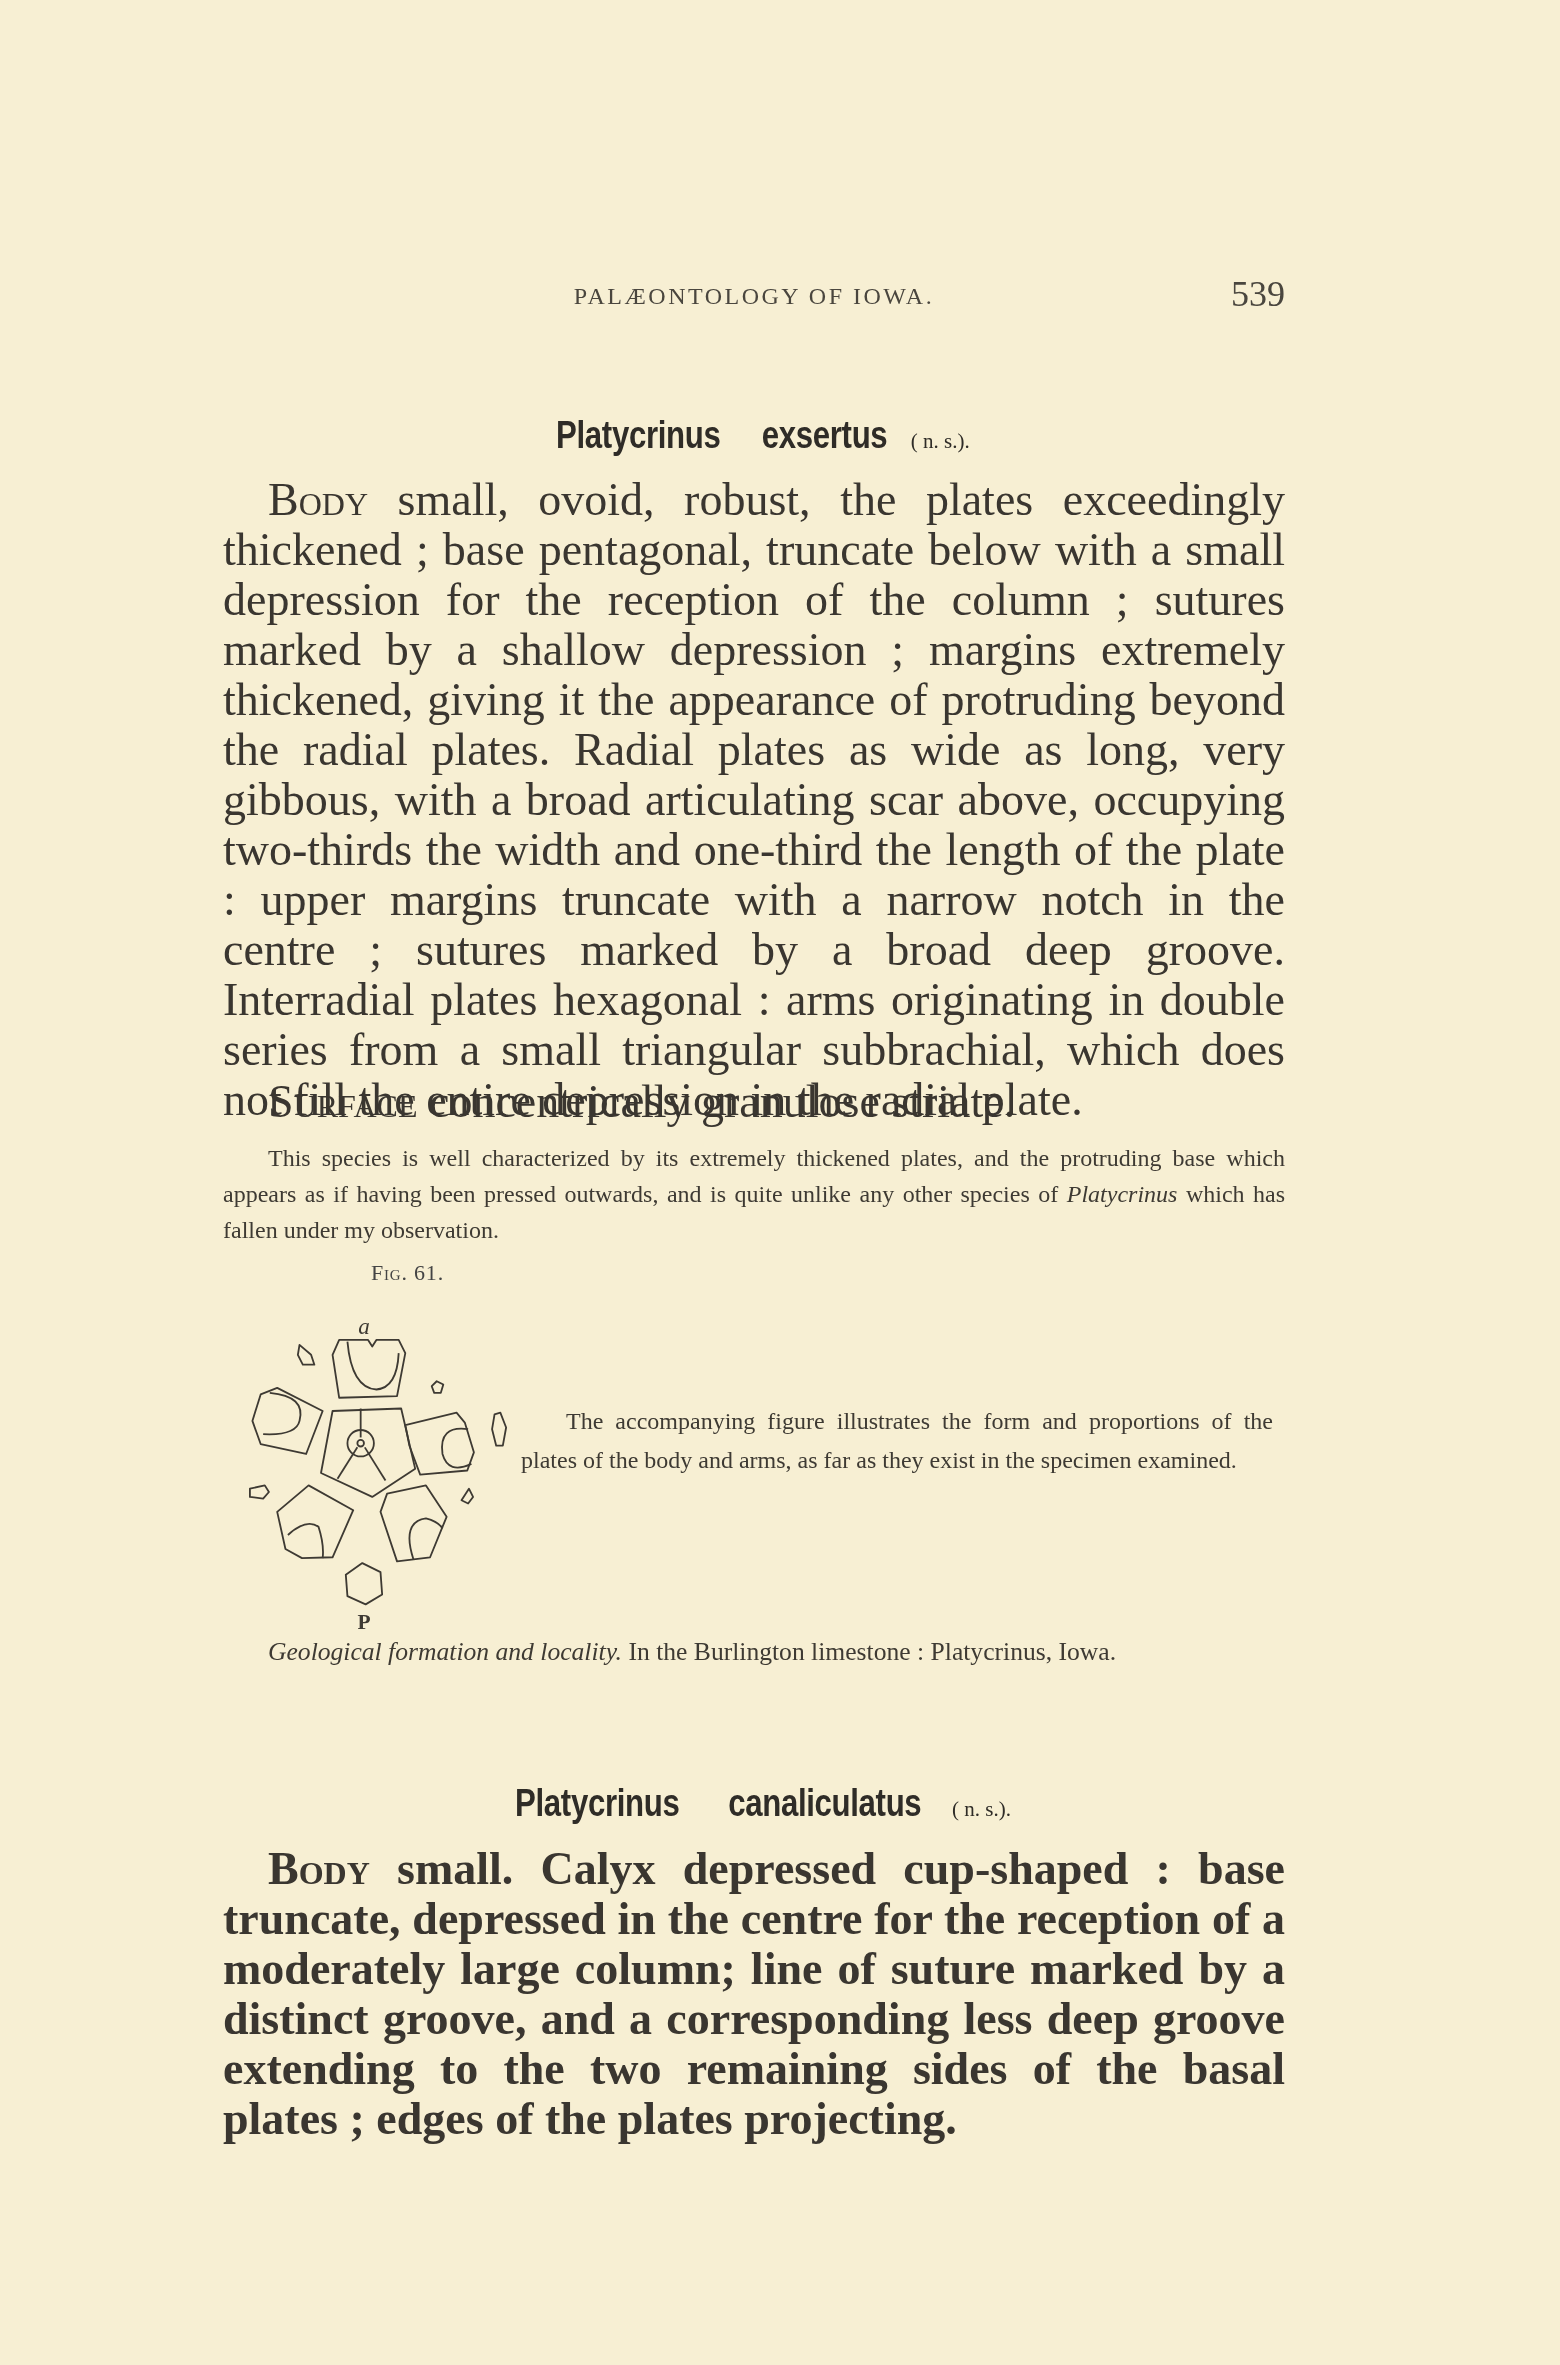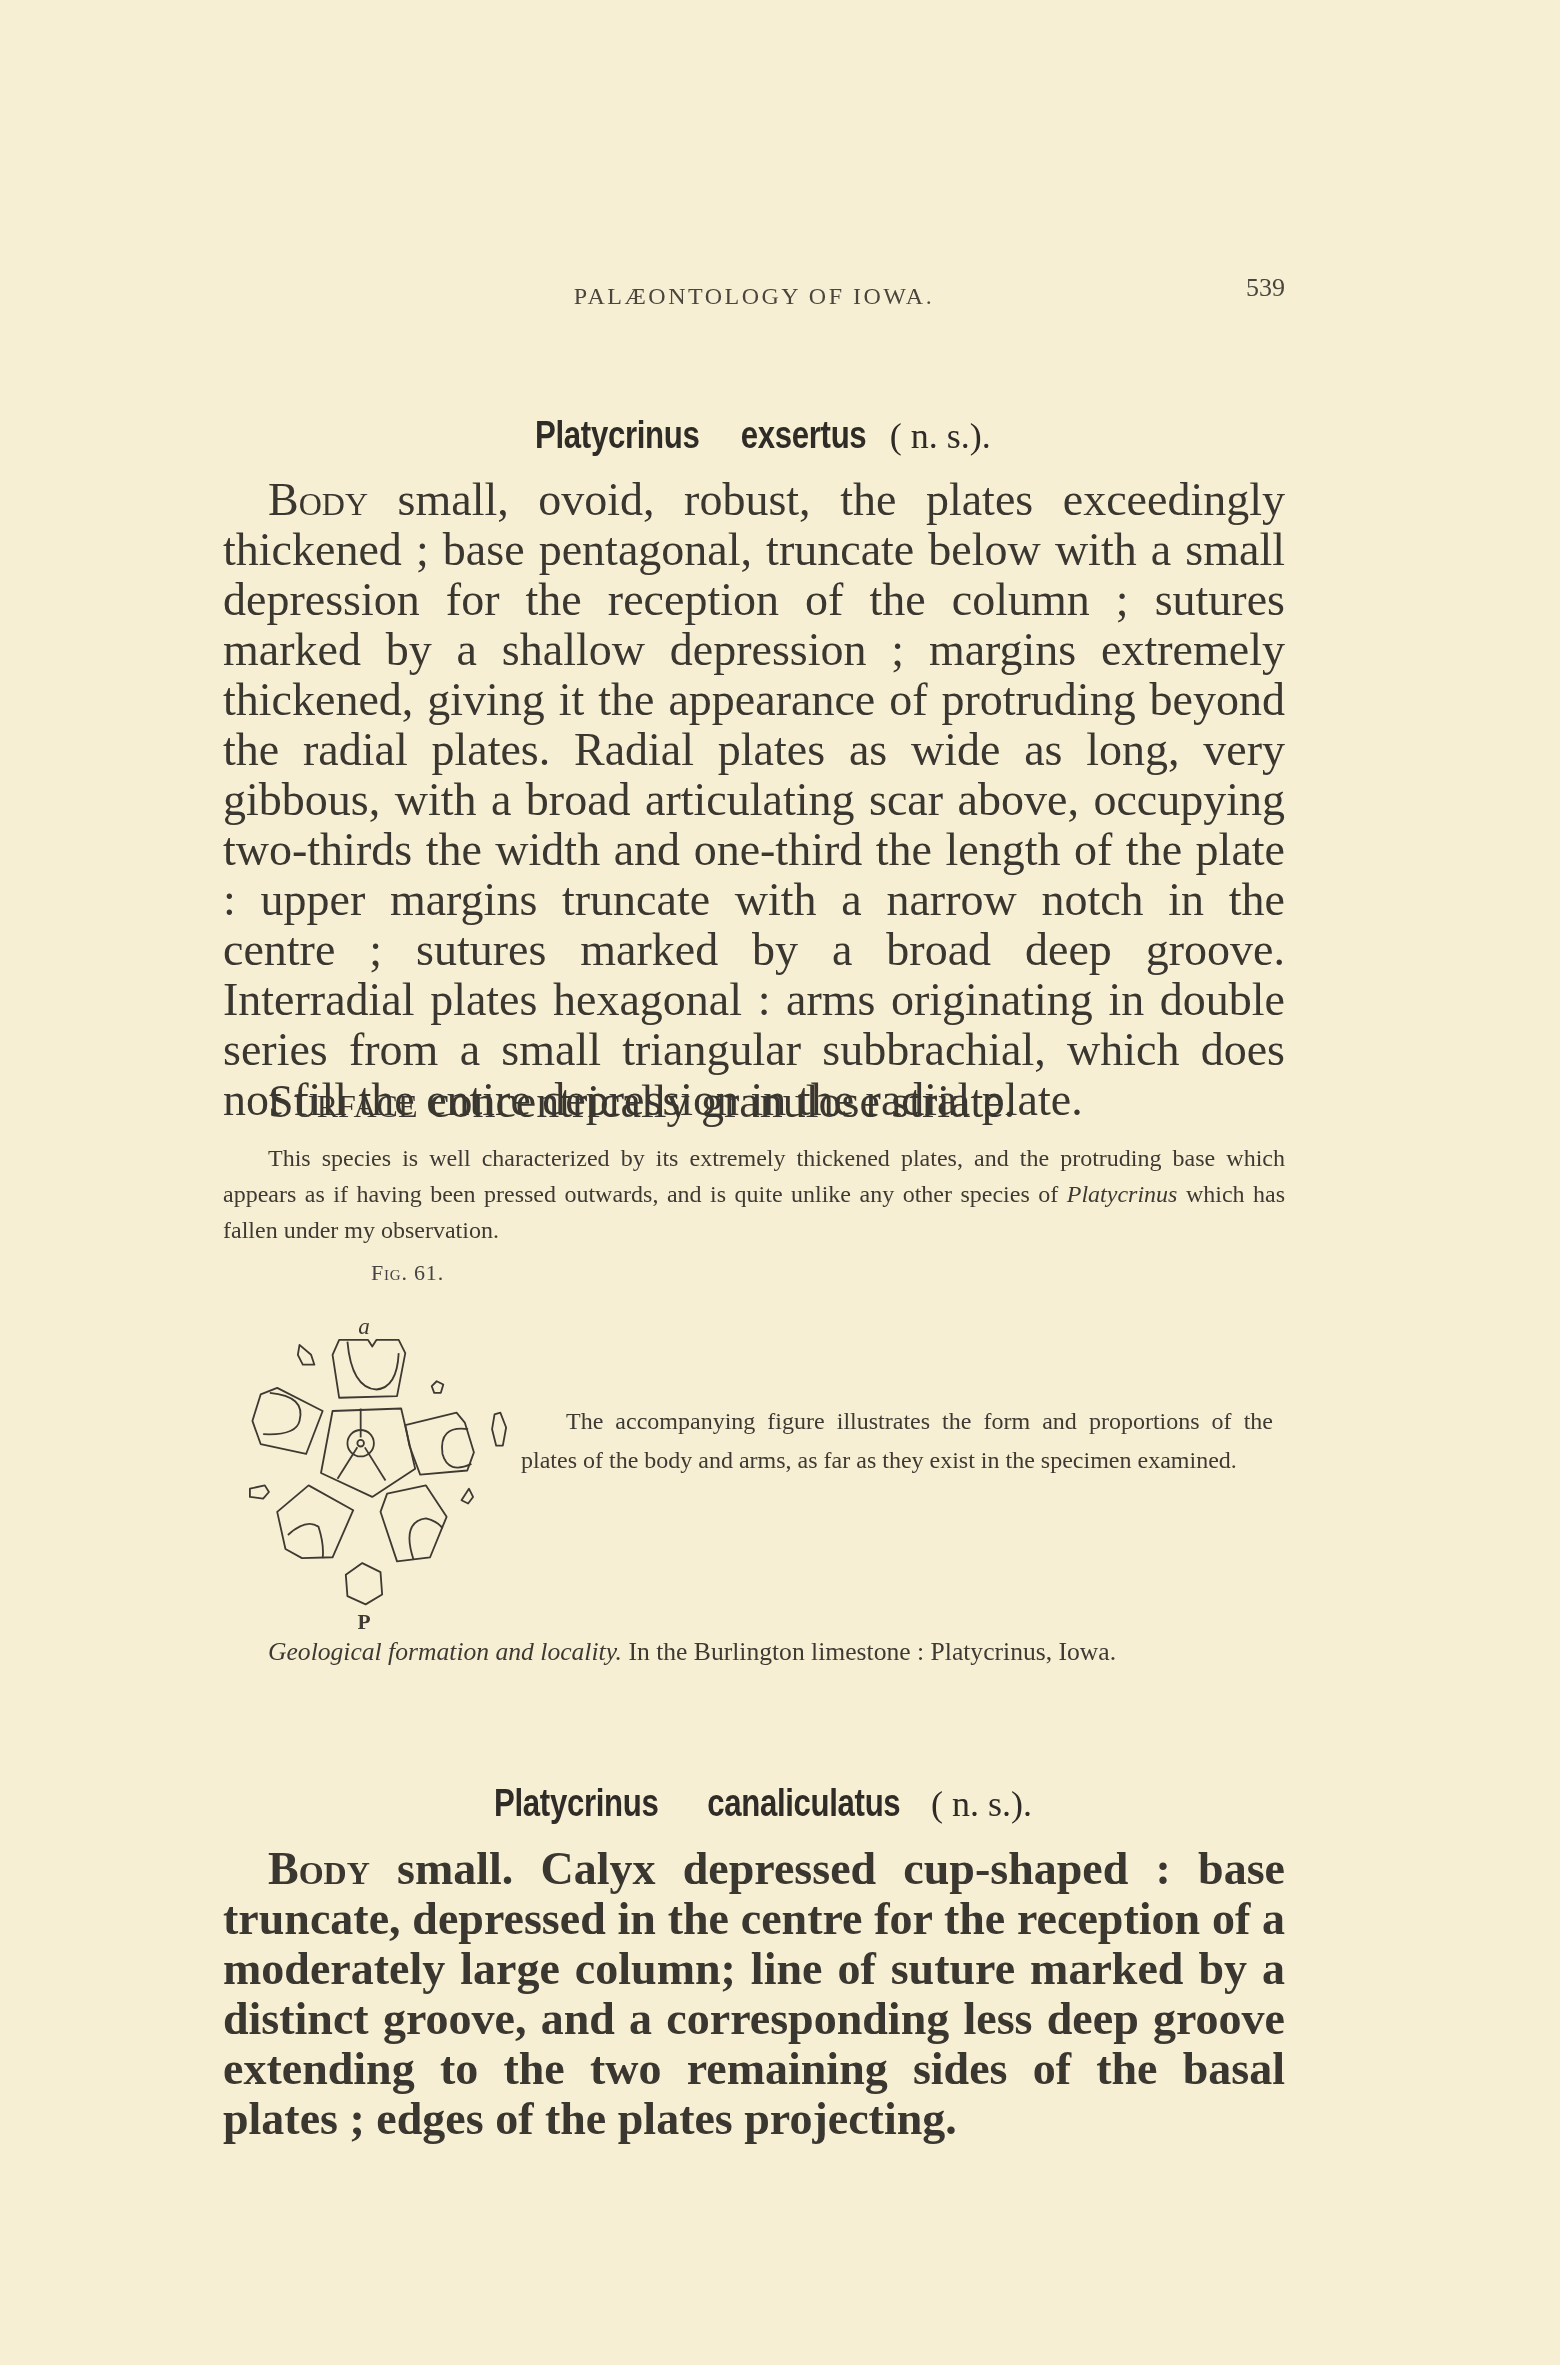--- a/index.html
+++ b/index.html
@@ -4,24 +4,24 @@
 <style>
   html, body { margin:0; padding:0; }
   body {
     width:1561px; height:2366px; background:#f7efd3;
     font-family:"Liberation Serif","DejaVu Serif",serif; color:#3a3630;
     position:relative; overflow:hidden;
   }
   .page { position:absolute; left:0; top:0; width:1561px; height:2366px; }
   .running-head { position:absolute; top:273px; left:223px; width:1062px; height:50px; }
   .running-title { position:absolute; left:0; right:0; text-align:center; font-size:24px; letter-spacing:2.5px; top:10px; color:#4a463e; }
-  .page-number { position:absolute; right:0; top:0; font-size:26px; color:#4a463e;margin-left:44px; }
+  .page-number { position:absolute; right:0; top:0; font-size:36px; color:#4a463e;margin-left:44px; }
   .heading { position:absolute; left:223px; width:1062px; text-align:center; font-size:38px; color:#2f2c27; }
   .heading .sp { font-family:"Liberation Sans","DejaVu Sans",sans-serif; font-weight:bold; transform:scaleX(0.82); display:inline-block; letter-spacing:-0.4px; }
-  .heading .ns { font-size:36px; }
+  .heading .ns { font-size:21px; }
   .para { position:absolute; left:223px; width:1062px; font-size:46px; line-height:50px; text-align:justify; color:#3a3630; }
   .para .lead { font-variant:small-caps; }
   .note { position:absolute; left:223px; width:1062px; font-size:24px; line-height:36px; text-align:justify; color:#3e3a33; }
   .indent { text-indent:45px; }
   .fig-label { position:absolute; left:347px; top:1260px; font-size:22px; font-variant:small-caps; letter-spacing:0.8px; color:#444;margin-left:24px; }
   .figure { position:absolute; left:240px; top:1305px; width:281px; height:331px; }
   .fig-caption { position:absolute; left:521px; top:1402px; width:752px; font-size:24px; line-height:39px; text-align:justify; color:#3e3a33; }
   .locality { position:absolute; left:223px; top:1630px; width:1062px; font-size:25.6px; line-height:43px; text-align:justify; color:#3e3a33; }
   .locality i { font-style:italic; }
   em { font-style:italic; }

